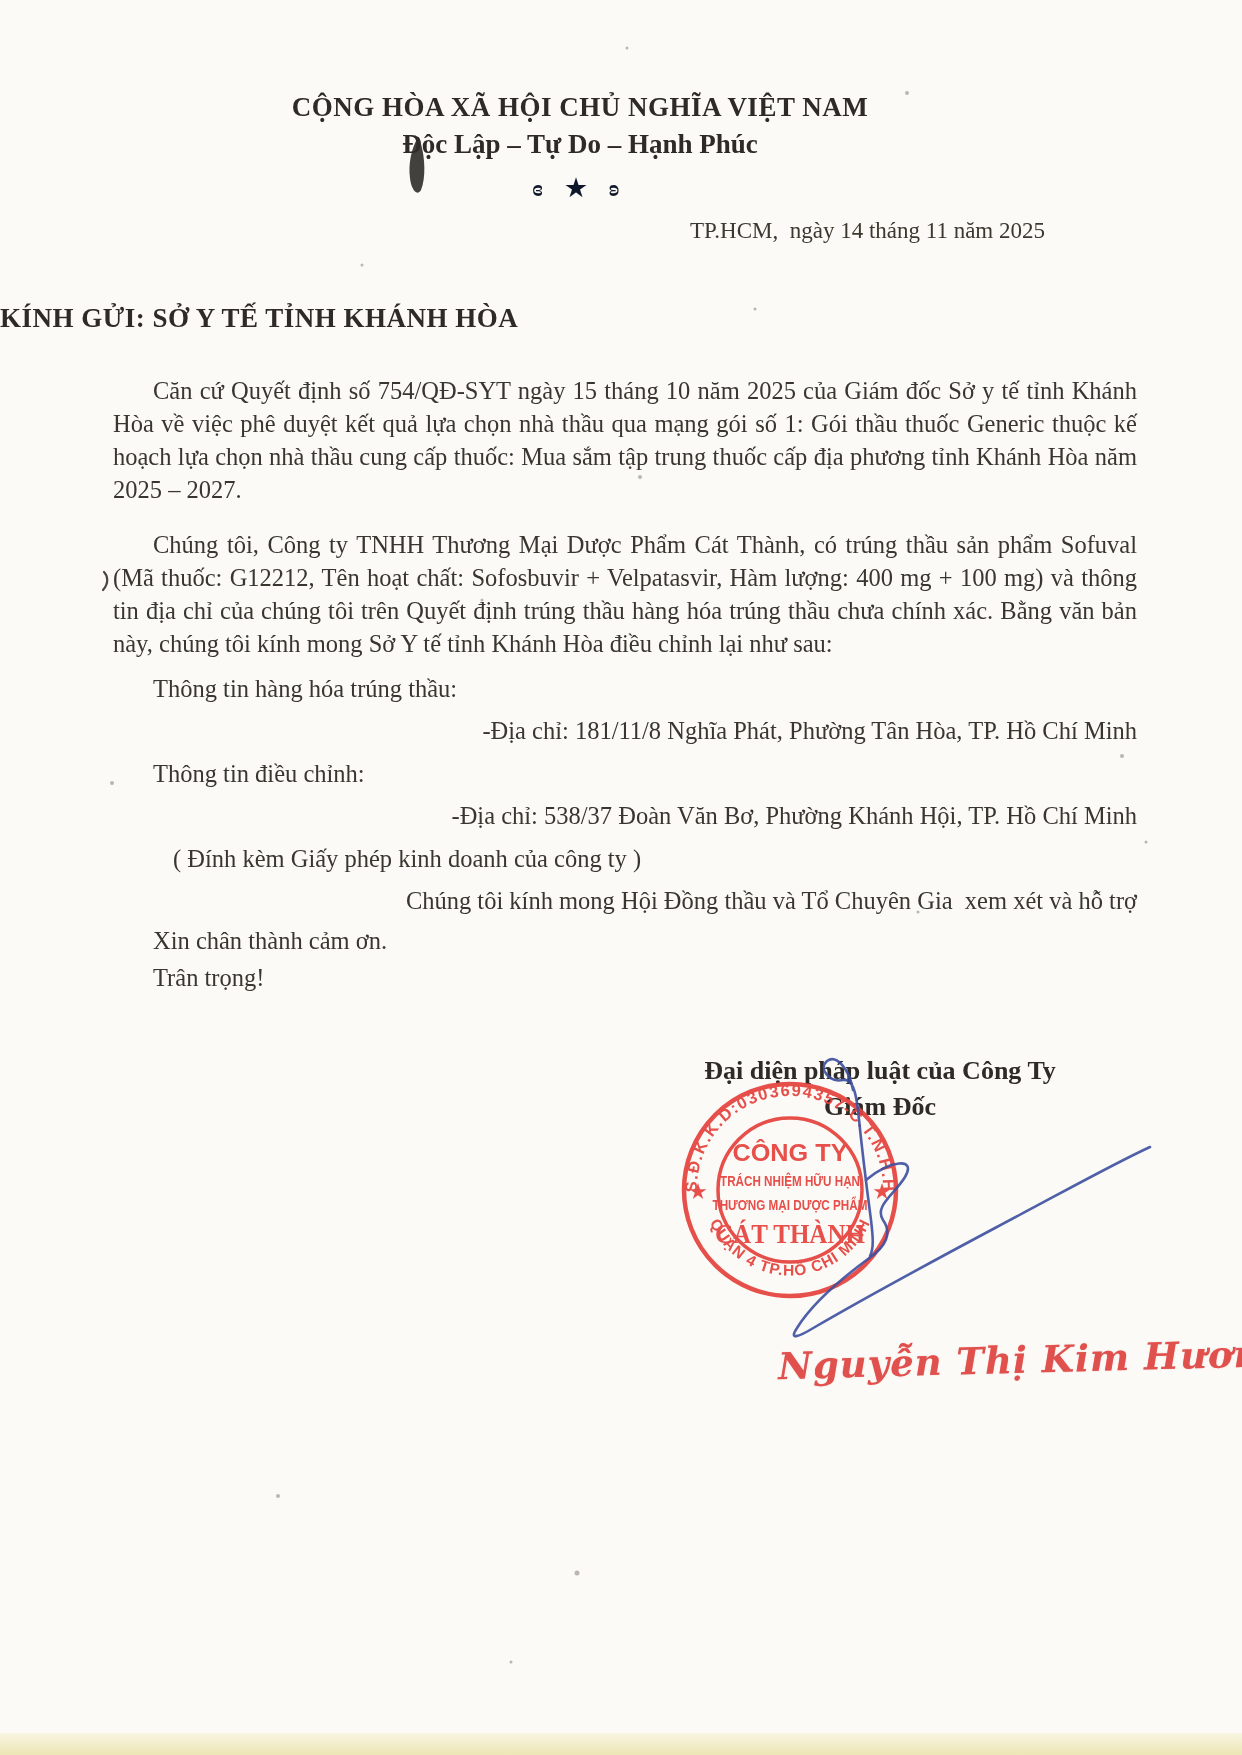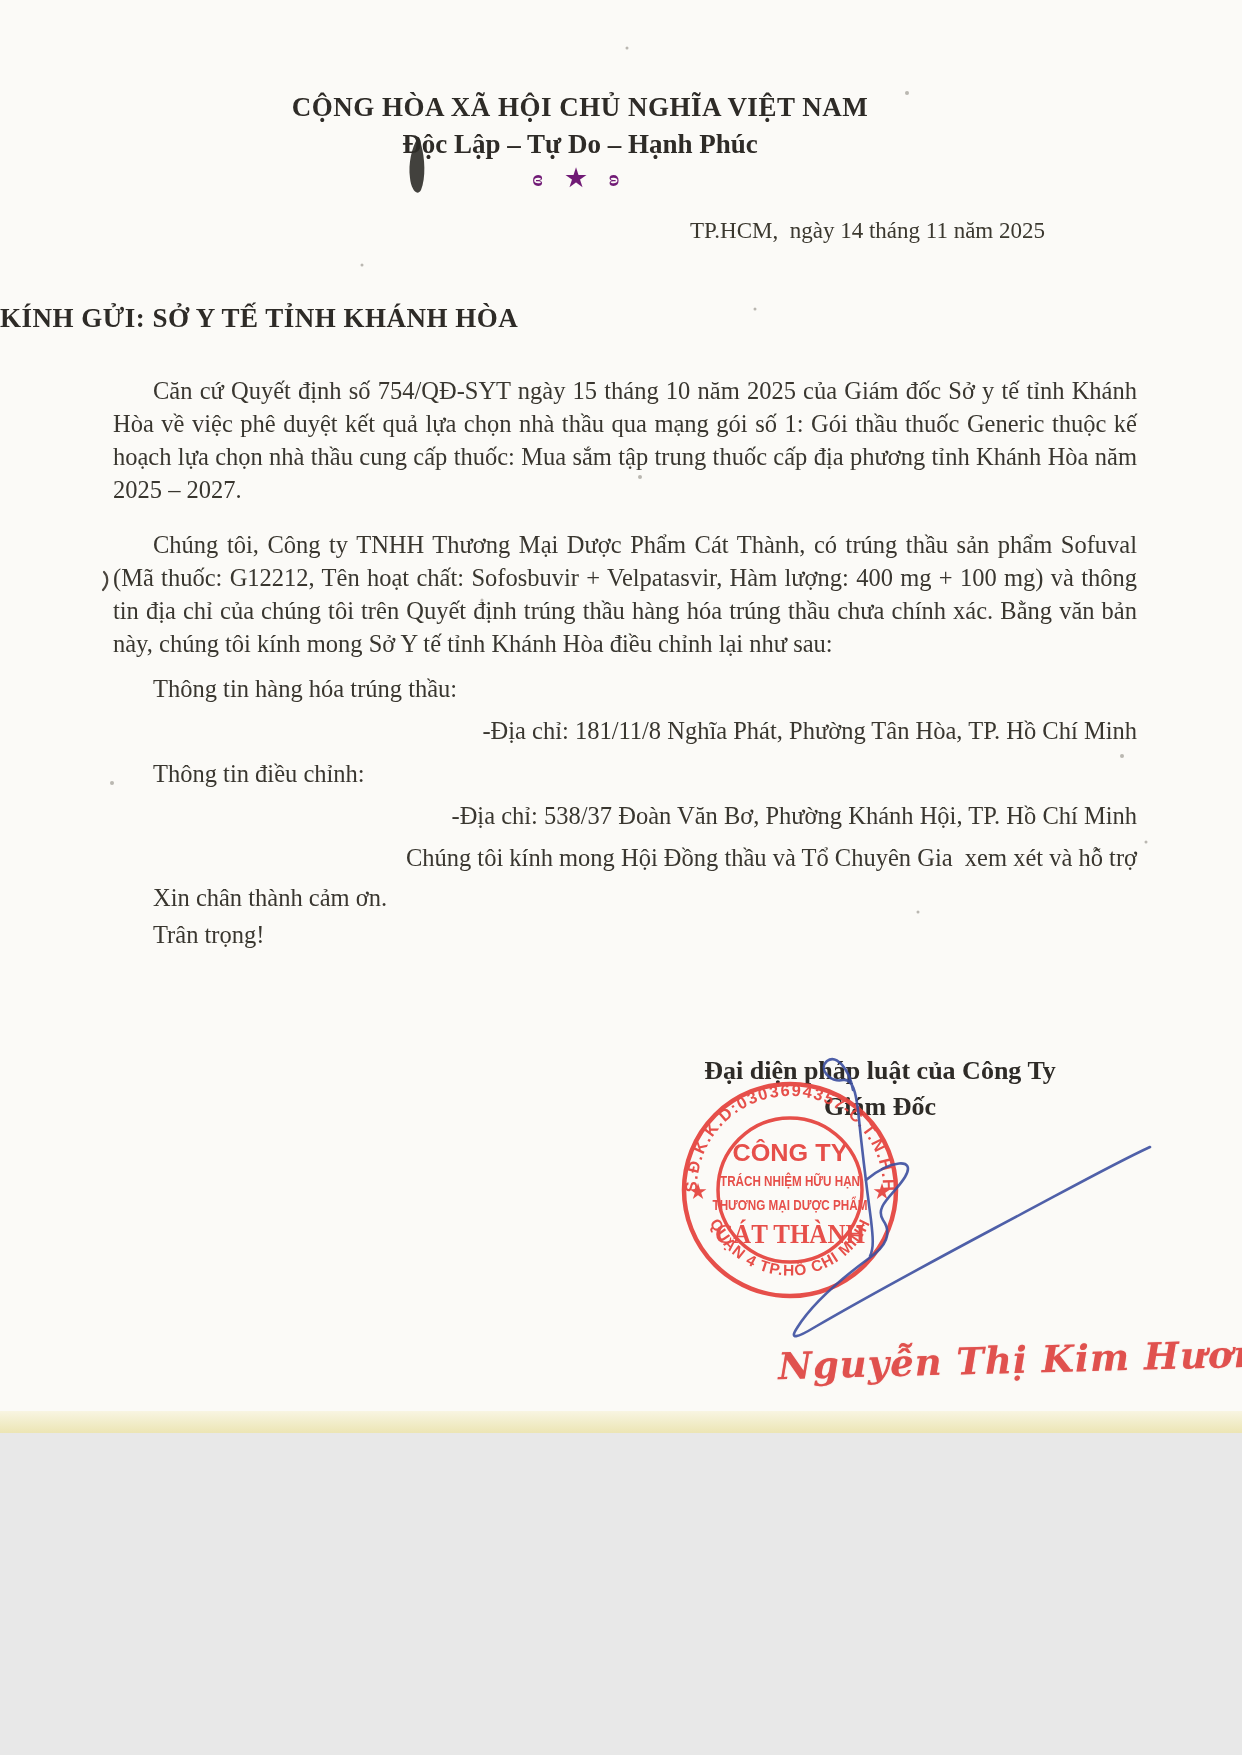--- a/index.html
+++ b/index.html
@@ -1,36 +1,36 @@
 <!DOCTYPE html>
 <html><head>
 <meta charset="utf-8">
 <style>
   html,body{margin:0;padding:0;background:#e8e8e8;}
   .page{
     position:relative;
-    width:1242px;height:1433px;
+    width:1242px;height:1755px;
     margin:0 auto;
     background:#fbfaf7;
     overflow:hidden;
     font-family:"Liberation Serif", serif;
     color:#39362f;
   }
   .header-block{
     position:absolute;top:92px;left:0;width:1160px;
     text-align:center;
   }
   .national-title{
     font-size:27px;font-weight:bold;color:#2e2b27;letter-spacing:.5px;
   }
   .motto{
     font-size:27px;font-weight:bold;color:#2e2b27;margin-top:6px;
   }
   .ornament{
-    font-size:24px;font-weight:bold;color:#701a75;margin-top:4px;letter-spacing:8px;
+    font-size:24px;font-weight:bold;color:#0f172a;margin-top:14px;letter-spacing:8px;
   }
   .dateline{
     position:absolute;top:218px;right:197px;
     font-size:23px;color:#3b382f;white-space:pre;
   }
   .recipient{
     position:absolute;top:303px;left:0;width:1242px;
     text-align:left;font-size:27px;font-weight:bold;color:#2e2b27;letter-spacing:.5px;
   }
   .body-text{
@@ -87,20 +87,21 @@
   <div class="recipient">KÍNH GỬI: SỞ Y TẾ TỈNH KHÁNH HÒA</div>
 
   <div class="body-text">
     <p class="para">Căn cứ Quyết định số 754/QĐ-SYT ngày 15 tháng 10 năm 2025 của Giám đốc Sở y tế tỉnh Khánh Hòa về việc phê duyệt kết quả lựa chọn nhà thầu qua mạng gói số 1: Gói thầu thuốc Generic thuộc kế hoạch lựa chọn nhà thầu cung cấp thuốc: Mua sắm tập trung thuốc cấp địa phương tỉnh Khánh Hòa năm 2025 – 2027.</p>
     <p class="para second">Chúng tôi, Công ty TNHH Thương Mại Dược Phẩm Cát Thành, có trúng thầu sản phẩm Sofuval (Mã thuốc: G12212, Tên hoạt chất: Sofosbuvir + Velpatasvir, Hàm lượng: 400 mg + 100 mg) và thông tin địa chỉ của chúng tôi trên Quyết định trúng thầu hàng hóa trúng thầu chưa chính xác. Bằng văn bản này, chúng tôi kính mong Sở Y tế tỉnh Khánh Hòa điều chỉnh lại như sau:</p>
 
     <div class="line mt12">Thông tin hàng hóa trúng thầu:</div>
     <div class="line mt9"><span class="dash">-</span><span>Địa chỉ: 181/11/8 Nghĩa Phát, Phường Tân Hòa, TP. Hồ Chí Minh</span></div>
     <div class="line mt10">Thông tin điều chỉnh:</div>
     <div class="line mt9"><span class="dash">-</span><span>Địa chỉ: 538/37 Đoàn Văn Bơ, Phường Khánh Hội, TP. Hồ Chí Minh</span></div>
+    <div class="line attach mt10">( Đính kèm Giấy phép kinh doanh của công ty )</div>
     <div class="line mt9">Chúng tôi kính mong Hội Đồng thầu và Tổ Chuyên Gia  xem xét và hỗ trợ</div>
     <div class="line mt7">Xin chân thành cảm ơn.</div>
     <div class="line mt4">Trân trọng!</div>
   </div>
 
   <div class="sig-title">
     <div>Đại diện pháp luật của Công Ty</div>
     <div>Giám Đốc</div>
   </div>
 

